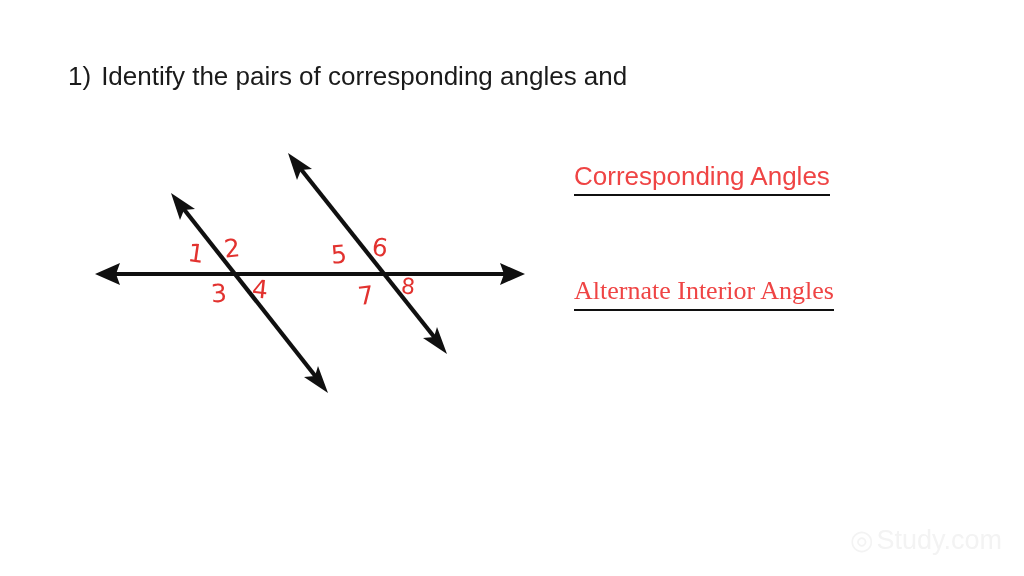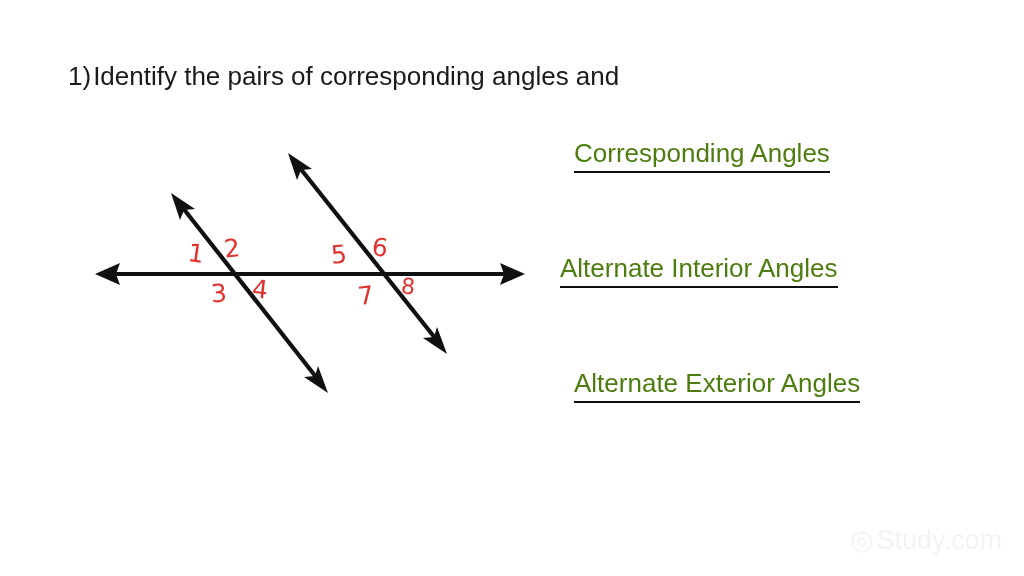--- a/index.html
+++ b/index.html
@@ -35,40 +35,41 @@
   }
   .question-number {
     font-size: 26px;
     line-height: 40px;
     white-space: pre;
     flex: 0 0 auto;
   }
   .question-text {
     font-size: 26px;
     line-height: 40px;
-    margin-left: 2px;
+    margin-left: 10px;
     flex: 0 1 auto;
   }
   .question-line {
     display: block;
     white-space: pre;
   }
 
   
   .answer-heading {
     position: absolute;
     font-size: 26px;
     line-height: 34px;
-    color: #4d7c0f;
+    color: #ef4444;
     white-space: pre;
     border-bottom: 2px solid #101010;
     padding-bottom: 1px;
+    margin-top: 23px;
   }
   #heading-corresponding { left: 574px; top: 136px; }
-  #heading-alt-interior  { left: 560px; top: 251px; }
+  #heading-alt-interior  { left: 574px; top: 251px; font-family: Liberation Serif, serif; }
   #heading-alt-exterior  { left: 574px; top: 366px; }
 
   
   #diagram {
     position: absolute;
     left: 80px;
     top: 140px;
     width: 460px;
     height: 270px;
   }
@@ -115,21 +116,20 @@
     <span class="question-number">1)</span>
     <span class="question-text">
       <span class="question-line">Identify the pairs of corresponding angles and</span>
     </span>
   </div>
 
   <div class="answer-heading" id="heading-corresponding">Corresponding Angles</div>
 
   <div class="answer-heading" id="heading-alt-interior">Alternate Interior Angles</div>
 
-  <div class="answer-heading" id="heading-alt-exterior">Alternate Exterior Angles</div>
 
   <div id="diagram">
     <svg width="460" height="270" viewBox="0 0 460 270">
 
       <g>
         <line x1="25" y1="134" x2="435" y2="134" stroke="#101010" stroke-width="4.2" stroke-linecap="butt"></line>
 
         <path d="M 15 134 L 40 123 L 36 134 L 40 145 Z" fill="#101010"></path>
 
         <path d="M 445 134 L 420 123 L 424 134 L 420 145 Z" fill="#101010"></path>

